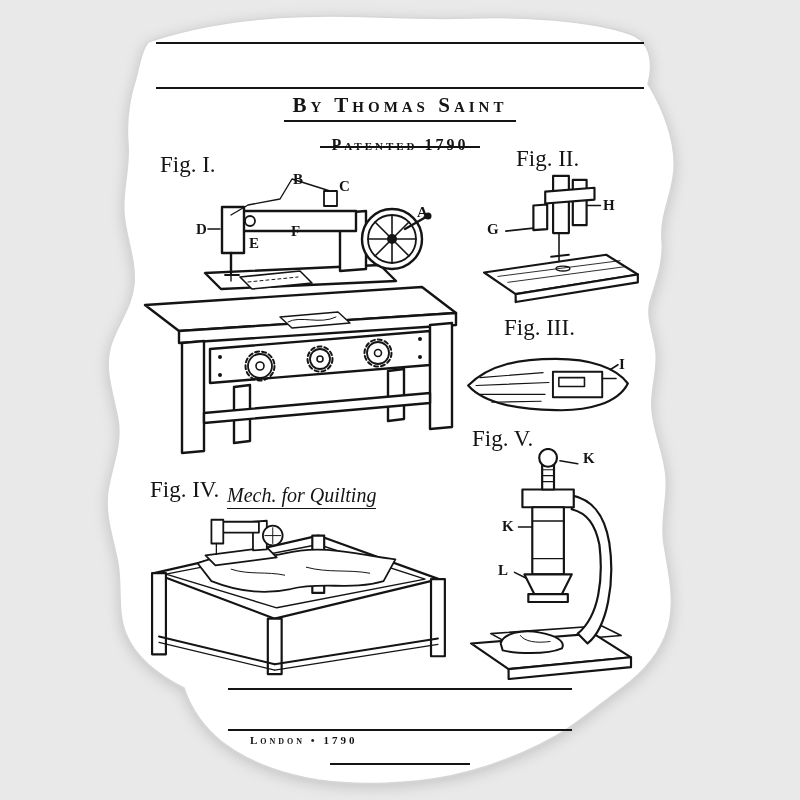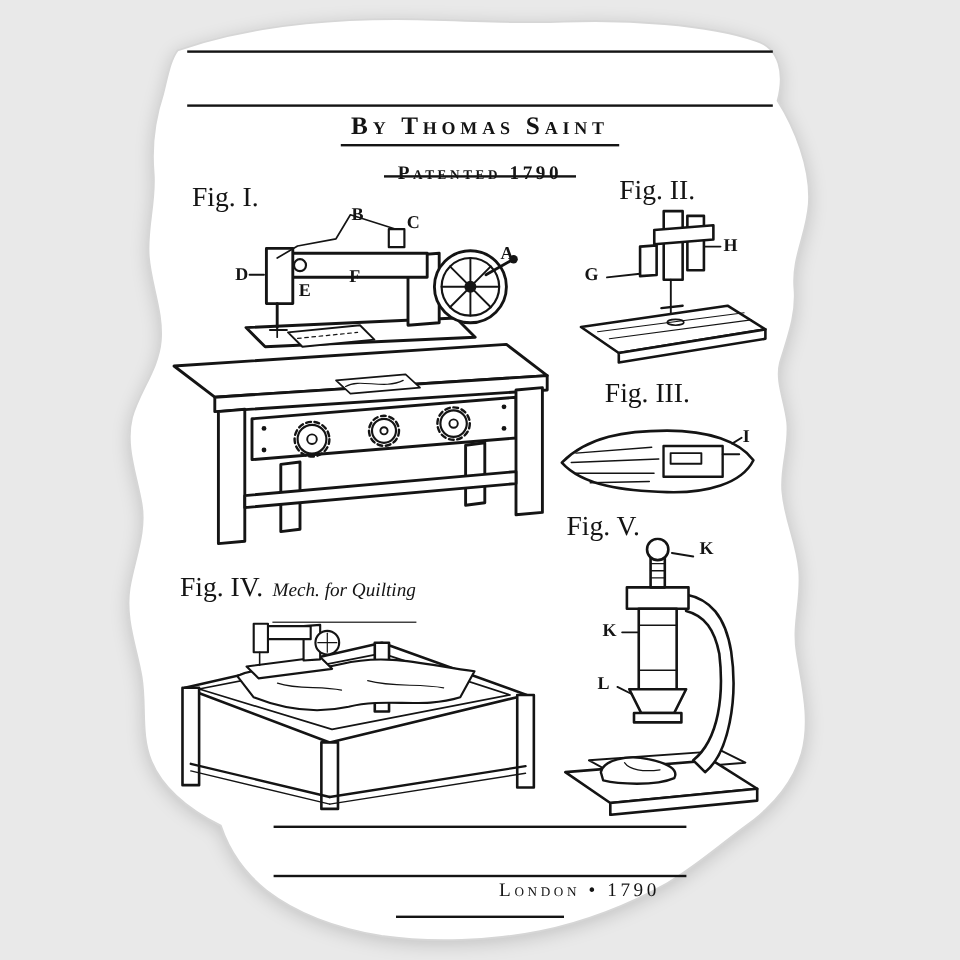--- a/index.html
+++ b/index.html
@@ -15,28 +15,28 @@
   .blob path { fill:#ffffff; stroke:#d6d6d6; stroke-width:1.5; }
   .rule { position:absolute; height:2px; background:#141414; }
   .title { position:absolute; left:100px; top:45px; width:600px; text-align:center;
            font-size:40px; font-weight:bold; font-variant:small-caps;
            letter-spacing:1px; line-height:1.0; }
   .byline { position:absolute; left:200px; top:93px; width:400px; text-align:center;
             font-size:21px; font-weight:bold; font-variant:small-caps; letter-spacing:4px; }
   .patented { position:absolute; left:250px; top:124px; width:300px; text-align:center;
               font-size:16px; font-weight:bold; font-variant:small-caps; letter-spacing:3px;margin-top:12px; }
   .fig-label { position:absolute; font-size:23px; white-space:nowrap; }
-  .fig-caption { position:absolute; font-style:italic; font-size:16px; white-space:nowrap;
-                 border-bottom:1.5px solid #141414; padding-bottom:16px; }
+  .fig-caption { position:absolute; font-style:italic; font-size:20px; white-space:nowrap;
+                 border-bottom:1.5px solid #141414; padding-bottom:1px; }
   .part { position:absolute; font-weight:bold; font-size:15px; line-height:1; }
   .illus { position:absolute; }
   .spec { position:absolute; left:150px; top:692px; width:500px; text-align:center;
           font-size:25px; font-weight:bold; font-variant:small-caps; letter-spacing:1px; }
-  .london { position:absolute; left:250px; top:734px; width:300px; text-align:right;
-            font-size:16px; font-weight:normal; font-variant:small-caps; letter-spacing:3px; }
+  .london { position:absolute; left:250px; top:734px; width:300px; text-align:left;
+            font-size:11px; font-weight:bold; font-variant:small-caps; letter-spacing:3px; }
   .ln { stroke:#141414; fill:none; stroke-linecap:round; stroke-linejoin:round; }
 </style>
 </head>
 <body>
 
 <div class="stage">
 
   <svg class="blob" viewBox="0 0 800 800">
     <path d="M 148,42 C 200,24 260,16 330,16 C 380,16 420,20 470,18 C 520,16 590,20 630,34
              C 650,40 654,62 648,84 C 662,106 676,140 674,170 C 672,196 660,214 662,240

